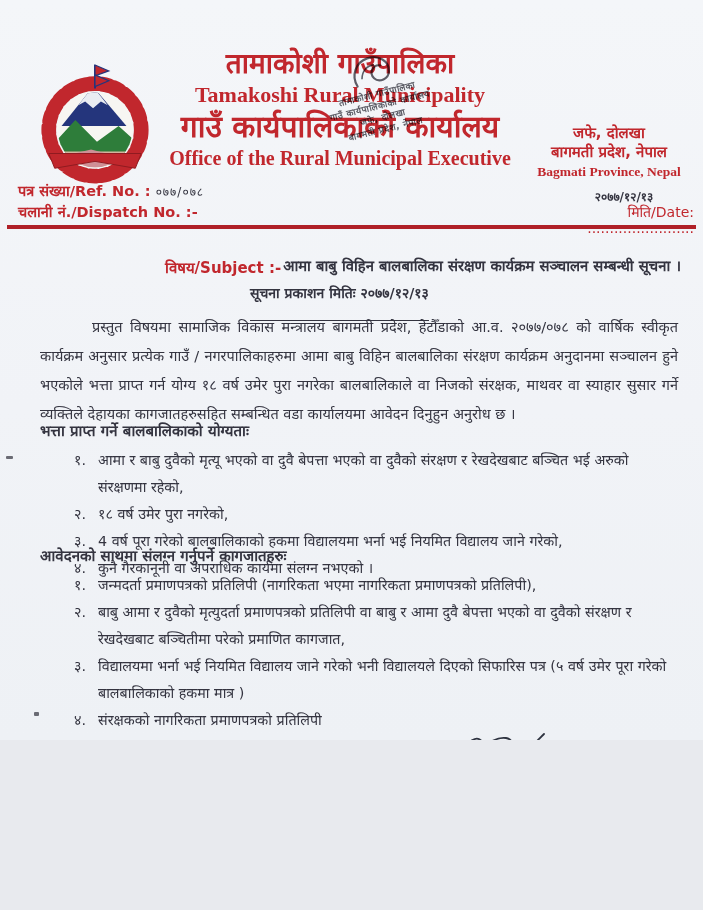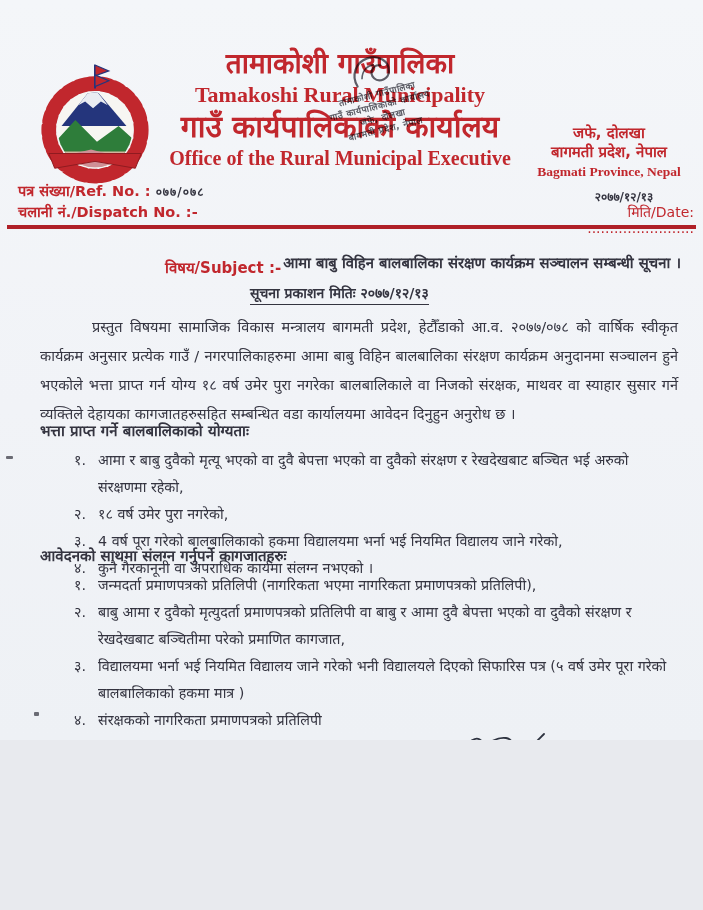--- a/index.html
+++ b/index.html
@@ -36,31 +36,31 @@
   .stamp svg{display:block;margin:0 auto 2px auto;}
 
   .address{position:absolute;left:524px;top:124px;width:170px;text-align:center;}
   .addr-np{font-size:15px;font-weight:bold;color:var(--red);line-height:19px;}
   .addr-en{font-size:13.5px;font-weight:bold;color:var(--red);line-height:19px;}
   .date-value{font-size:12px;font-weight:bold;color:var(--ink);line-height:13px;margin-top:10px;padding-left:30px;}
   .date-label{font-size:14px;font-weight:normal;color:var(--red);text-align:right;line-height:16px;}
 
   .refblock{position:absolute;left:18px;top:181px;}
   .ref-line{font-size:14.5px;font-weight:bold;color:var(--red);line-height:20px;}
-  .ref-value{font-size:12px;color:var(--ink);font-weight:bold;letter-spacing:1px;}
+  .ref-value{font-size:12px;color:var(--ink);font-weight:normal;letter-spacing:1px;}
 
   .rule{position:absolute;left:7px;right:7px;top:225px;height:3px;
     border-top:3.5px solid var(--rule);border-bottom:1.5px solid var(--rule);}
 
   
-  .subject-row{position:absolute;left:165px;top:249px;width:525px;display:flex;align-items:center;}
+  .subject-row{position:absolute;left:165px;top:249px;width:525px;display:flex;align-items:flex-end;}
   .subject-label{font-size:15px;font-weight:bold;color:var(--red);margin-top:8px;white-space:nowrap;}
   .subject-text{font-size:14.8px;font-weight:600;line-height:22px;margin-left:2px;}
   .publish-date{position:absolute;left:250px;top:283px;font-size:14px;font-weight:600;
-    border-bottom:1.2px solid var(--ink);padding-bottom:2px;}
+    border-bottom:1.2px solid var(--ink);padding-bottom:18px;}
 
   .intro{position:absolute;left:40px;top:313px;width:638px;font-size:14.5px;line-height:29px;
     text-indent:52px;text-align:justify;}
 
   .sec-head1{position:absolute;left:40px;top:420px;font-size:15px;font-weight:bold;}
   .sec-head2{position:absolute;left:40px;top:545px;font-size:15px;font-weight:bold;}
 
   .list{position:absolute;left:74px;width:606px;font-size:14.3px;}
   .list-1{top:447px;}
   .list-2{top:572px;}

